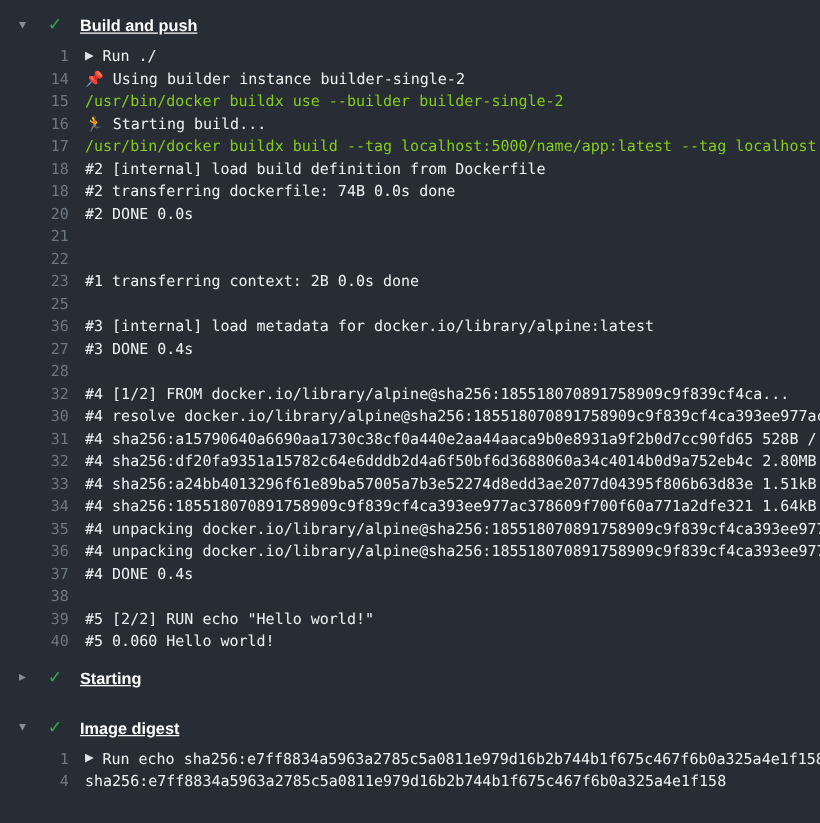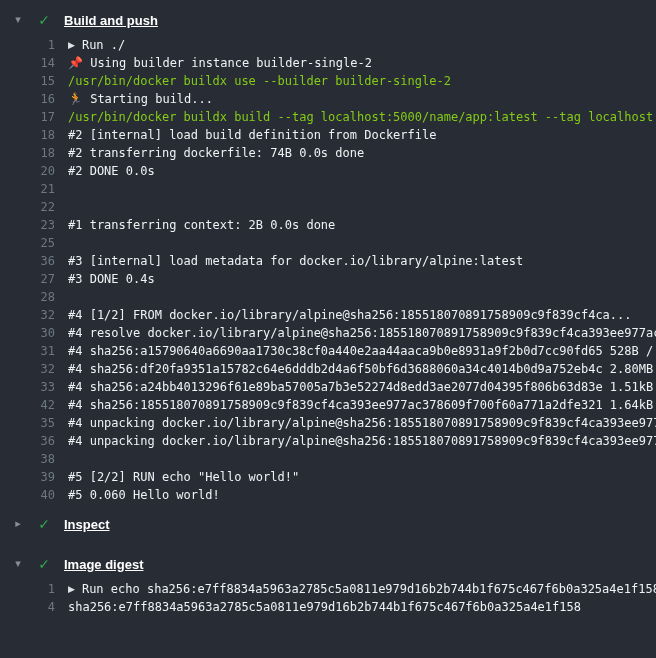--- a/index.html
+++ b/index.html
@@ -204,37 +204,42 @@
     <span class="line-text">#4 sha256:df20fa9351a15782c64e6dddb2d4a6f50bf6d3688060a34c4014b0d9a752eb4c 2.80MB / 2.80MB done</span>
   </div>
 
   <div class="log-line">
     <span class="line-num">33</span>
     
     <span class="line-text">#4 sha256:a24bb4013296f61e89ba57005a7b3e52274d8edd3ae2077d04395f806b63d83e 1.51kB / 1.51kB done</span>
   </div>
 
   <div class="log-line">
-    <span class="line-num">42</span>
+    <span class="line-num">34</span>
     
     <span class="line-text">#4 sha256:185518070891758909c9f839cf4ca393ee977ac378609f700f60a771a2dfe321 1.64kB / 1.64kB done</span>
   </div>
 
   <div class="log-line">
     <span class="line-num">35</span>
     
     <span class="line-text">#4 unpacking docker.io/library/alpine@sha256:185518070891758909c9f839cf4ca393ee977ac378609f700f60a771a2dfe321</span>
   </div>
 
   <div class="log-line">
     <span class="line-num">36</span>
     
     <span class="line-text">#4 unpacking docker.io/library/alpine@sha256:185518070891758909c9f839cf4ca393ee977ac378609f700f60a771a2dfe321 done</span>
   </div>
 
+  <div class="log-line">
+    <span class="line-num">37</span>
+    
+    <span class="line-text">#4 DONE 0.4s</span>
+  </div>
 
   <div class="log-line">
     <span class="line-num">38</span>
     
     <span class="line-text"></span>
   </div>
 
   <div class="log-line">
     <span class="line-num">39</span>
     
@@ -246,21 +251,21 @@
     
     <span class="line-text">#5 0.060 Hello world!</span>
   </div>
 </div>
   </section>
 
   <section class="log-section collapsed">
     <div class="section-header">
       <span class="chevron">▸</span>
       <span class="check">✓</span>
-      <span class="section-title">Inspect</span>
+      <span class="section-title">Starting</span>
     </div>
 
   </section>
 
   <section class="log-section">
     <div class="section-header">
       <span class="chevron">▾</span>
       <span class="check">✓</span>
       <span class="section-title">Image digest</span>
     </div>

